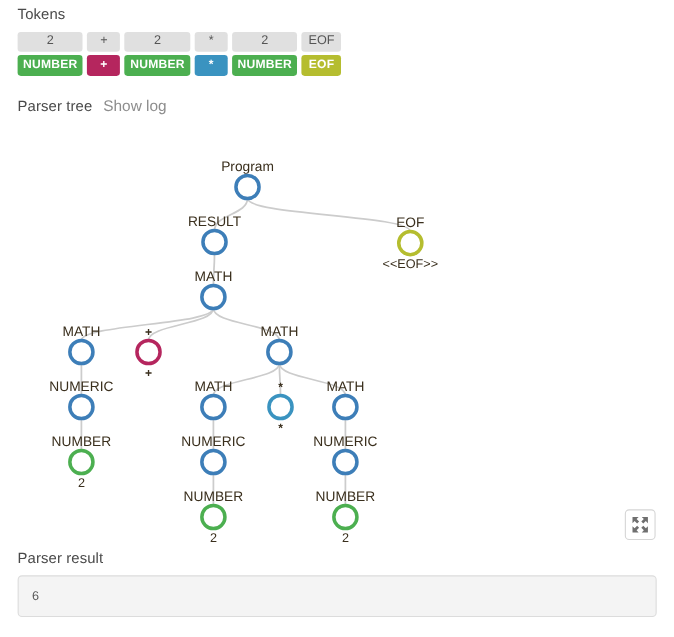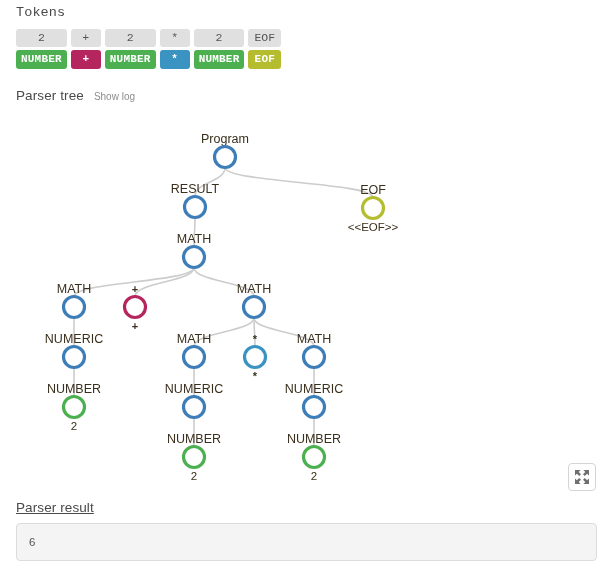--- a/index.html
+++ b/index.html
@@ -16,21 +16,21 @@
 
   
   .section-title {
     font-size: 13.5px;
     color: #4a4a4a;
     font-weight: 400;
     letter-spacing: .1px;
   }
 
   
-  #tokens-section { position: absolute; left: 16px; top: 5px; font-family: Liberation Mono, monospace; }
+  #tokens-section { position: absolute; left: 16px; top: 5px; }
   #tokens-title { margin: 0 0 9px 0; }
   .token-row { display: flex; gap: 4px; align-items: flex-start; }
   .token { display: flex; flex-direction: column; gap: 3px; }
   .token-value {
     background: #e0e0e0;
     color: #555555;
     font-size: 11.5px;
     line-height: 17px;
     height: 18px;
     border-radius: 3px;
@@ -47,29 +47,29 @@
     border-radius: 3px;
     text-align: center;
     padding: 0 5px;
     letter-spacing: .2px;
   }
 
   
   #parsetree-section { position: absolute; left: 16px; top: 88px; }
   #parsetree-head { display: flex; align-items: baseline; gap: 10px; }
   #show-log-link {
-    font-size: 10px;
+    font-size: 14px;
     color: #8d8d8d;
     text-decoration: none;
     cursor: pointer;
   }
 
   #tree-canvas {
     position: absolute;
-    left: 0; top: 105px;
+    left: 0; top: 118px;
     width: 613px; height: 385px;
   }
   #tree-svg { display: block; }
 
   .node-ring { fill: #ffffff; stroke-width: 3.2; }
   .node-label {
     font-family: "Liberation Sans", sans-serif;
     font-size: 12.5px;
     fill: #3a2f1d;
     text-anchor: middle;
@@ -98,21 +98,21 @@
     border: 1px solid #d5d5d5;
     border-radius: 4px;
     cursor: pointer;
     display: flex;
     align-items: center;
     justify-content: center;
   }
 
   
   #result-section { position: absolute; left: 16px; top: 500px; width: 581px; }
-  #result-title { margin: 0 0 8px 0; text-decoration: underline; }
+  #result-title { margin: 0 0 8px 0; }
   #result-box {
     background: #f4f4f4;
     border: 1px solid #dcdcdc;
     border-radius: 4px;
     height: 38px;
     display: flex;
     align-items: center;
     padding: 0 12px;
     font-size: 11.5px;
     color: #555555;

